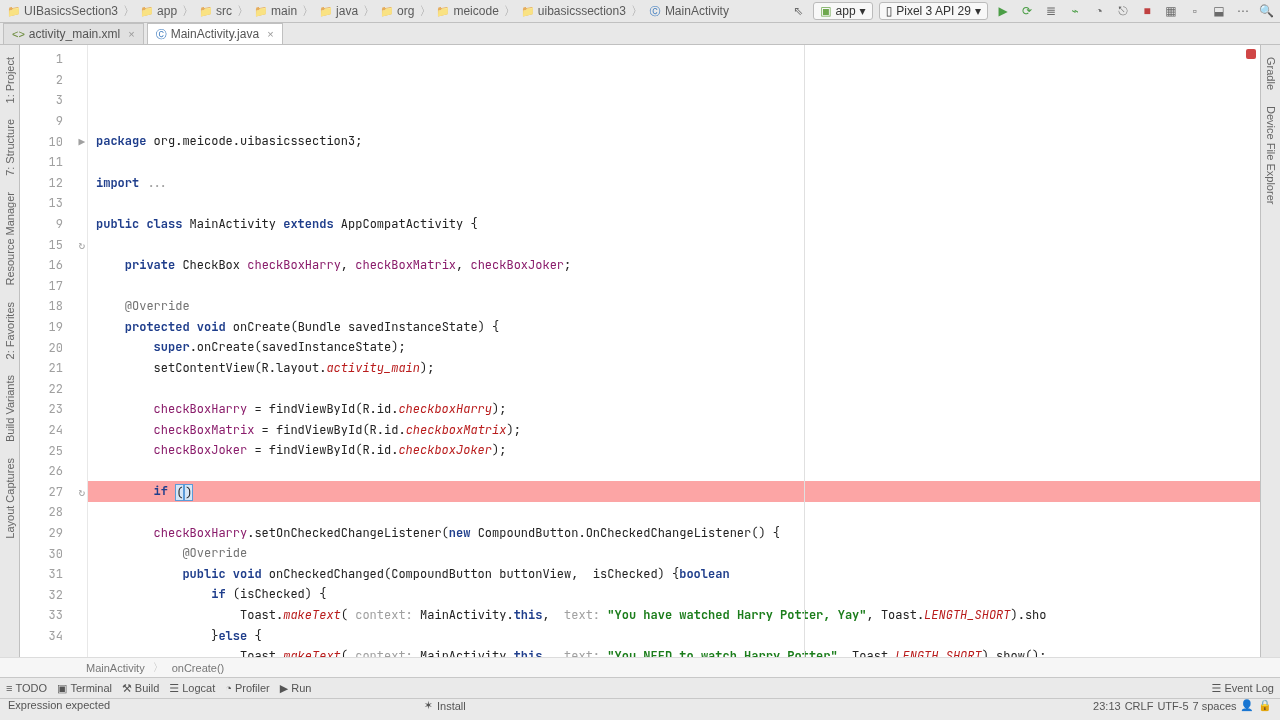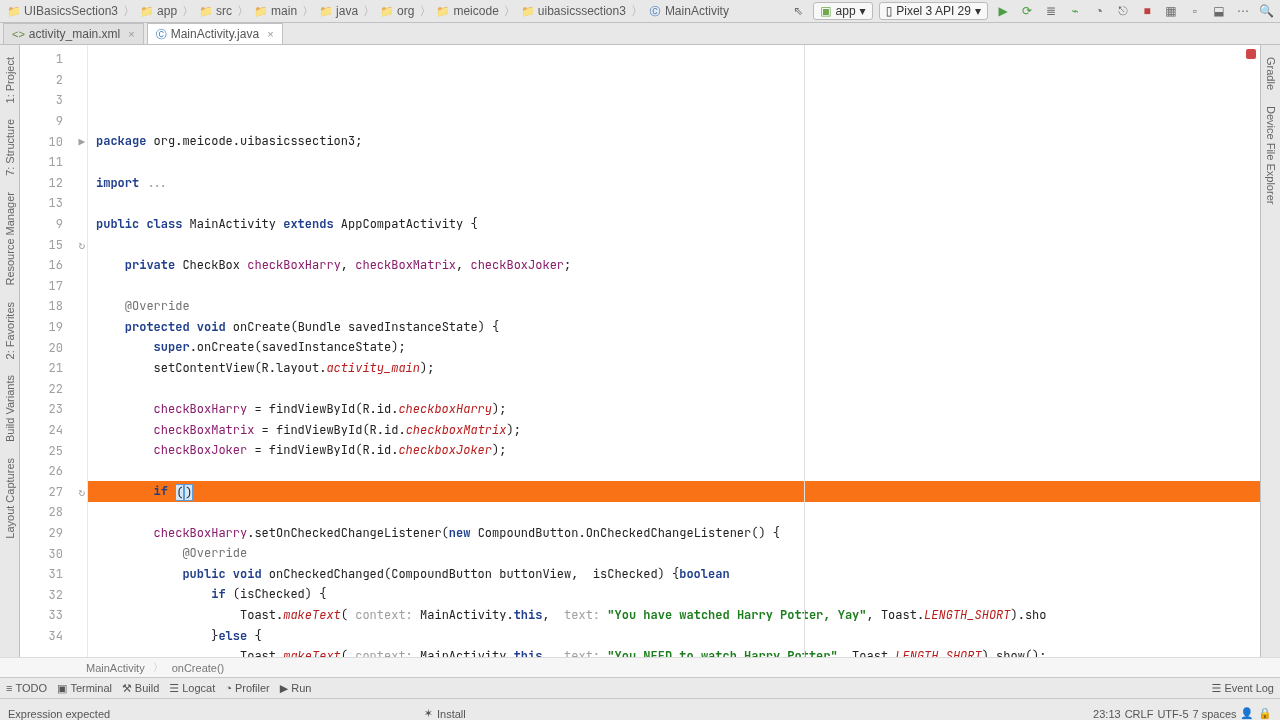--- a/index.html
+++ b/index.html
@@ -110,21 +110,21 @@
   padding-top:4px;
   font-family:"JetBrains Mono","Consolas",monospace;
   font-size:12px;
   line-height:20.6px;
   color:#222;
   white-space:pre;
   overflow:hidden;
   position:relative;
 }
 .code-line { height:20.6px; padding-left:8px; }
-.code-line.highlight { background:#f97316; }
+.code-line.highlight { background:#fca5a5; }
 .kw { color:#1f3e8c; font-weight:bold; }
 .ann { color:#737373; }
 .fld { color:#8a1c6b; }
 .str { color:#1b7d1b; font-weight:bold; }
 .itl { font-style:italic; color:#b91c1c; }
 .gray { color:#a0a0a0; }
 .cur-paren { border:1px solid #5b9bd8; background:#d5e6f7; display:inline-block; width:9px; text-align:center; line-height:16px; height:17px; vertical-align:middle; }
 .ruler { position:absolute; top:0; bottom:0; left: calc(8px + 120ch * 0.82); width:1px; background:#e0e0e0; }
 .breadcrumb-bar {
   height:20px;
@@ -149,21 +149,21 @@
   font-size:11px;
   color:#555;
 }
 .bt-item { display:flex; align-items:center; gap:3px; cursor:pointer; }
 .bt-right { margin-left:auto; display:flex; gap:10px; align-items:center; }
 .status-bar {
   height:22px;
   background:#eaeaea;
   border-top:1px solid #c8c8c8;
   display:flex;
-  align-items:flex-end;
+  align-items:flex-start;
   padding:0 8px;
   font-size:11px;
   color:#555;
 }
 .status-right { margin-left:auto; display:flex; gap:4px; align-items:center; }
 .err-mark { position:absolute; top:4px; right:4px; width:10px; height:10px; background:#d04646; border-radius:2px; }
 </style>
 </head>
 <body>
 

